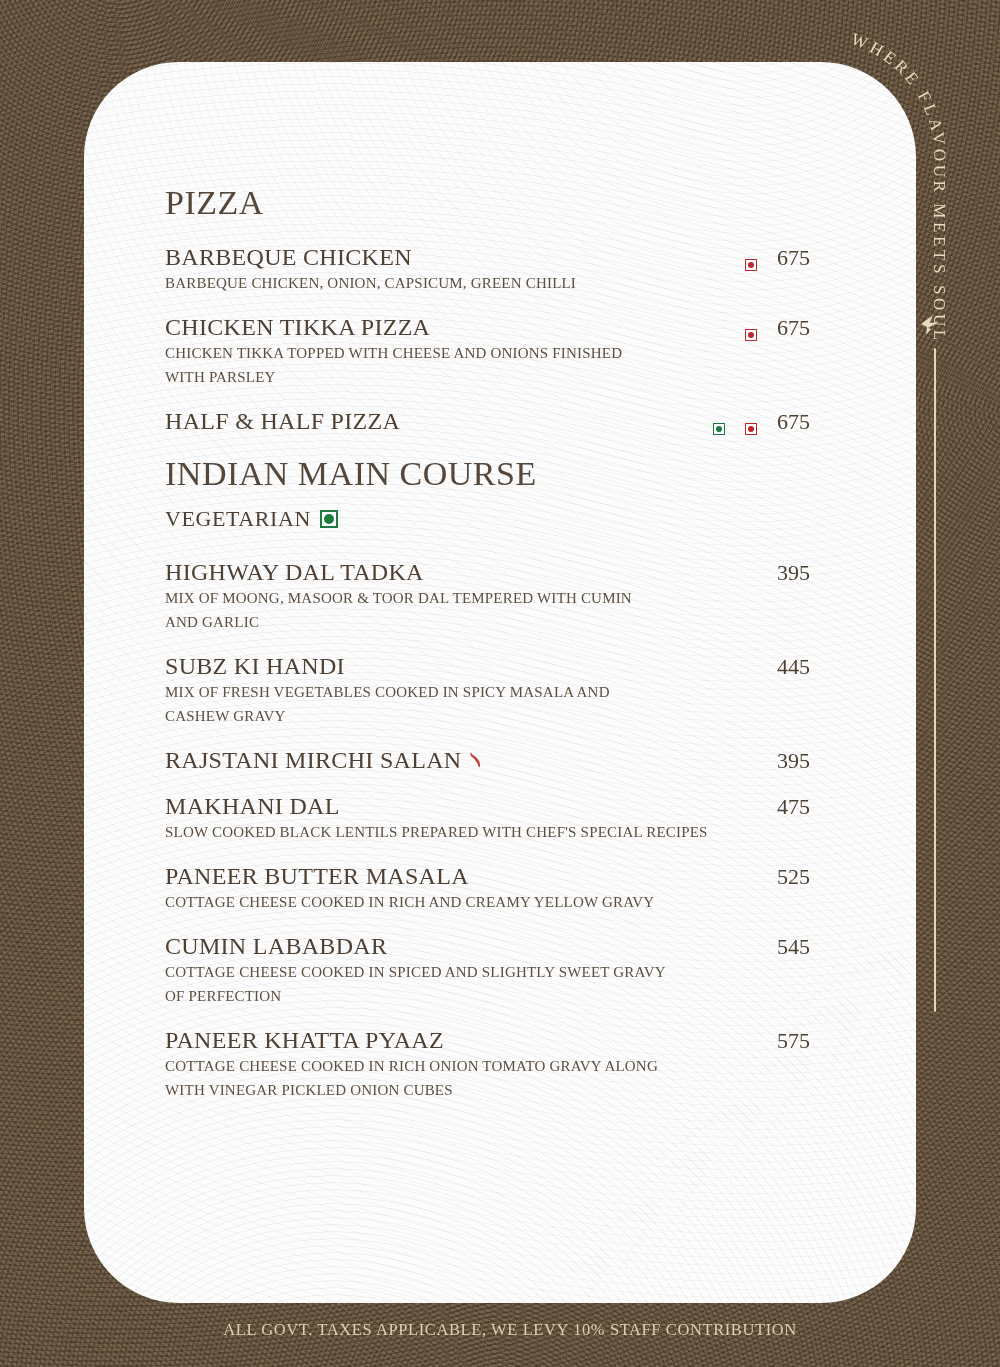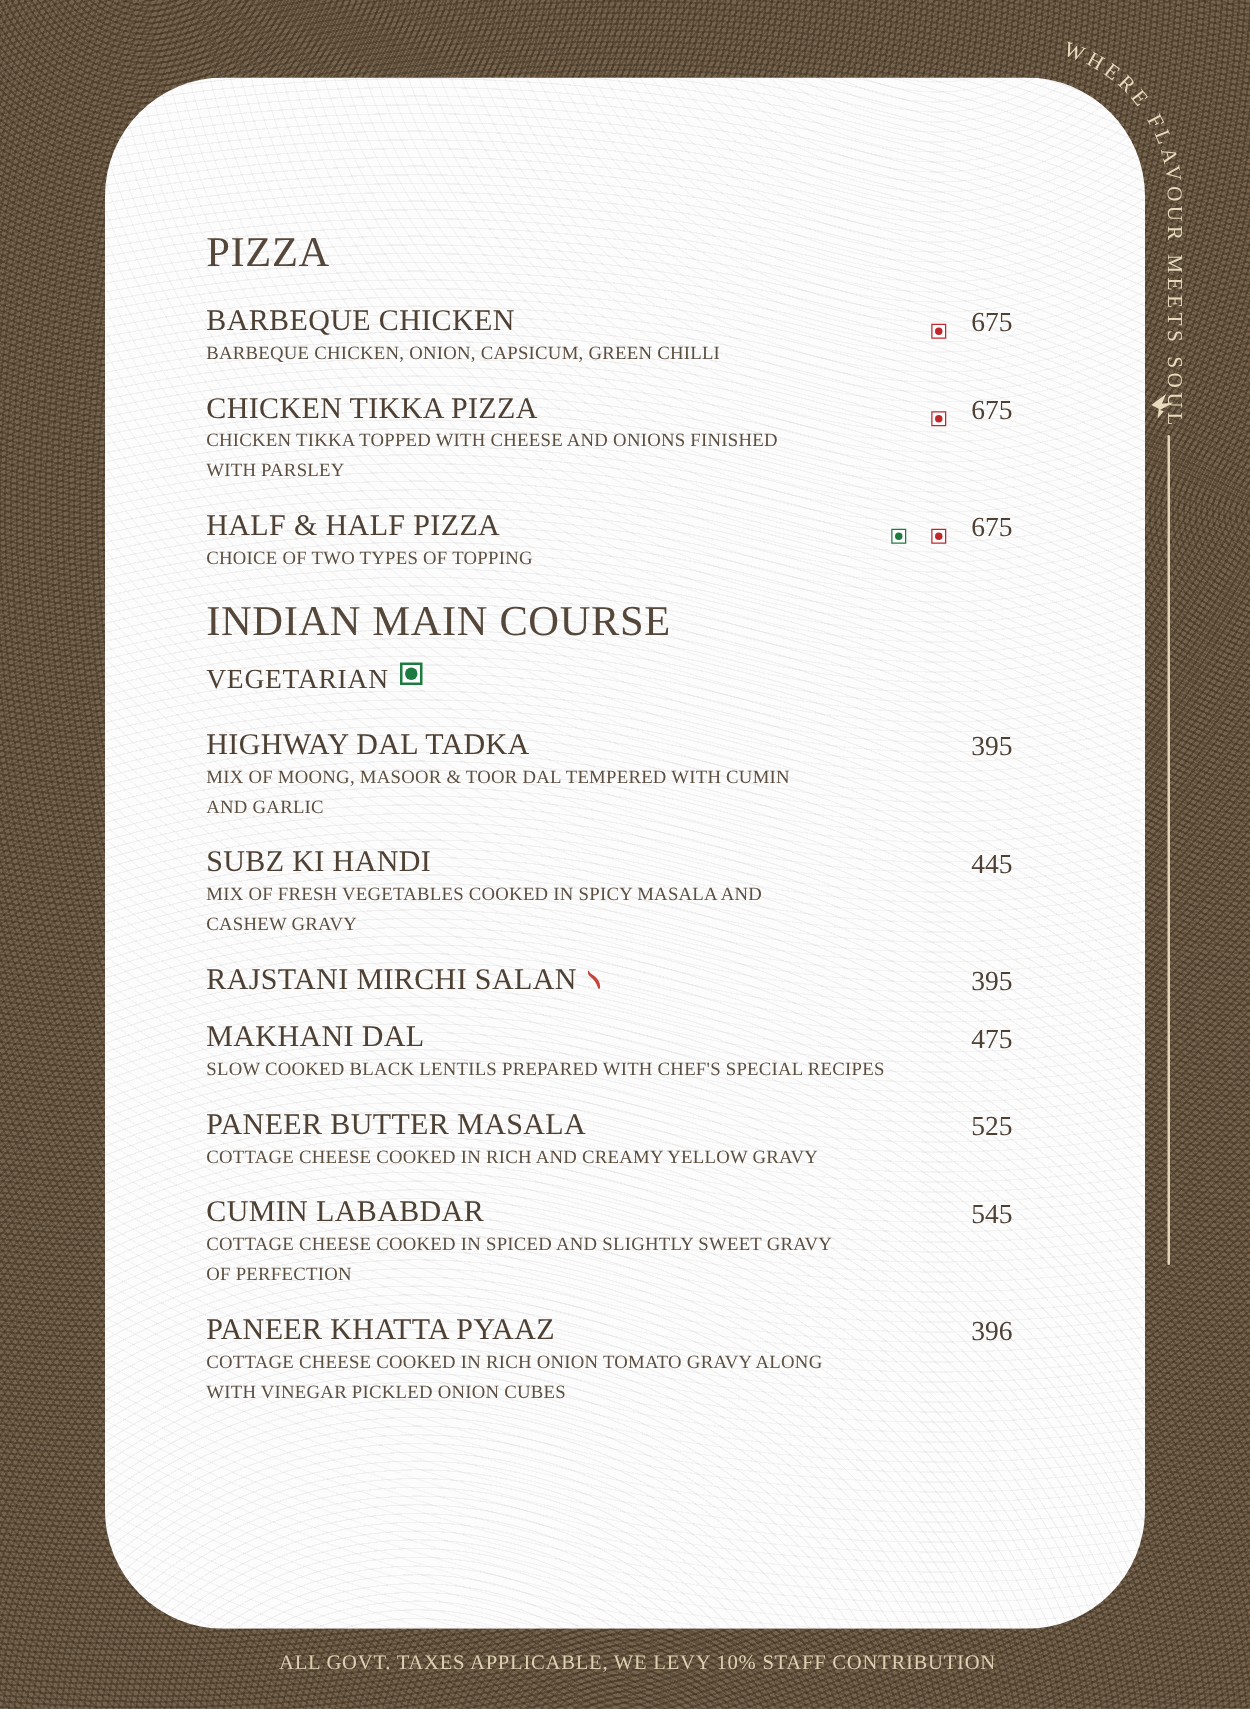--- a/index.html
+++ b/index.html
@@ -26,21 +26,21 @@
       repeating-radial-gradient(circle at 30% 118%, rgba(110,110,110,.08) 0 1px, rgba(0,0,0,0) 1px 7px),
       repeating-radial-gradient(circle at 80% -12%, rgba(110,110,110,.06) 0 1px, rgba(0,0,0,0) 1px 8px);
   }
   .content{position:absolute;inset:0;padding:120px 106px 0 81px;box-sizing:border-box;}
   .section-title{
     font-size:34px;line-height:41px;font-weight:normal;
     color:#55473A;letter-spacing:.5px;margin:0 0 20px 0;
   }
   .section-main .section-title{margin-bottom:0;}
   .section-main{}
-  .subsection{display:flex;align-items:flex-start;gap:9px;margin:12px 0 26px 0;}
+  .subsection{display:flex;align-items:center;gap:9px;margin:12px 0 26px 0;}
   .subsection-label{font-size:22px;color:#4E4134;letter-spacing:.6px;}
   .item{display:flex;align-items:flex-start;margin-bottom:18px;}
   .item-text{flex:1 1 auto;padding-right:12px;}
   .item-name-row{display:flex;align-items:center;gap:7px;}
   .item-name{font-size:24px;line-height:28px;color:#4E4134;letter-spacing:.3px;}
   .item-desc{font-size:15px;line-height:24px;color:#5C4F40;letter-spacing:.2px;white-space:pre-line;}
   .item-price{flex:0 0 auto;display:flex;align-items:flex-end;gap:20px;height:28px;}
   .price{font-size:22px;color:#4E4134;}
   
   .badge{
@@ -111,21 +111,20 @@
             </span>
           <span class="price">675</span>
         </div>
       </div>
 
       <div class="item">
         <div class="item-text">
           <div class="item-name-row">
             <span class="item-name">HALF &amp; HALF PIZZA</span>
           </div>
-          <div class="item-desc">CHOICE OF TWO TYPES OF TOPPING</div>
         </div>
         <div class="item-price">
           <span class="badge veg">
               <span class="dot"></span>
             </span>
           <span class="badge nonveg">
               <span class="dot"></span>
             </span>
           <span class="price">675</span>
         </div>
@@ -221,21 +220,21 @@
 
       <div class="item">
         <div class="item-text">
           <div class="item-name-row">
             <span class="item-name">PANEER KHATTA PYAAZ</span>
           </div>
           <div class="item-desc">COTTAGE CHEESE COOKED IN RICH ONION TOMATO GRAVY ALONG
 WITH VINEGAR PICKLED ONION CUBES</div>
         </div>
         <div class="item-price">
-          <span class="price">396</span>
+          <span class="price">575</span>
         </div>
       </div>
     </div>
 
   </div>
 </div>
 
 <svg class="corner-tagline" viewBox="0 0 160 345">
   <defs>
     <path id="tagline-path" d="M 38 30 A 116 116 0 0 1 122 146 L 122 332" fill="none"></path>

